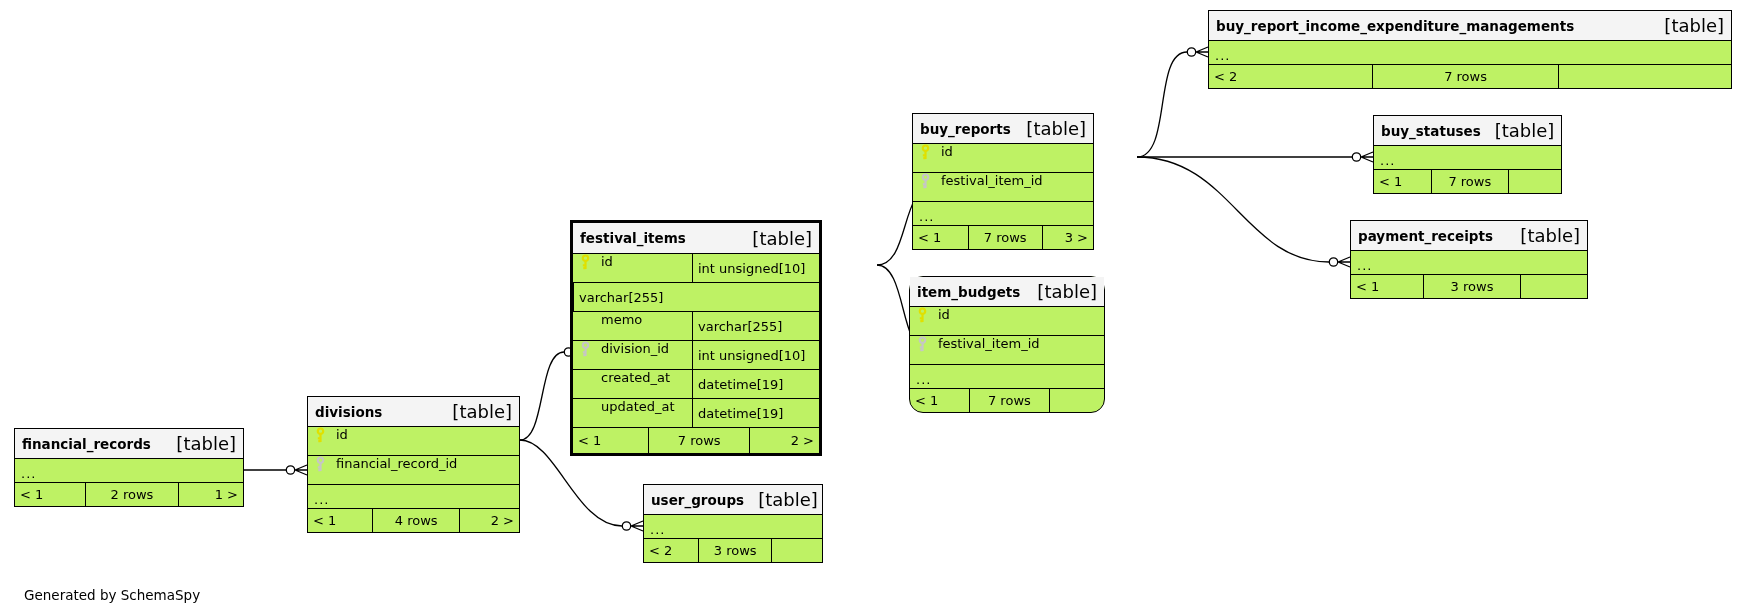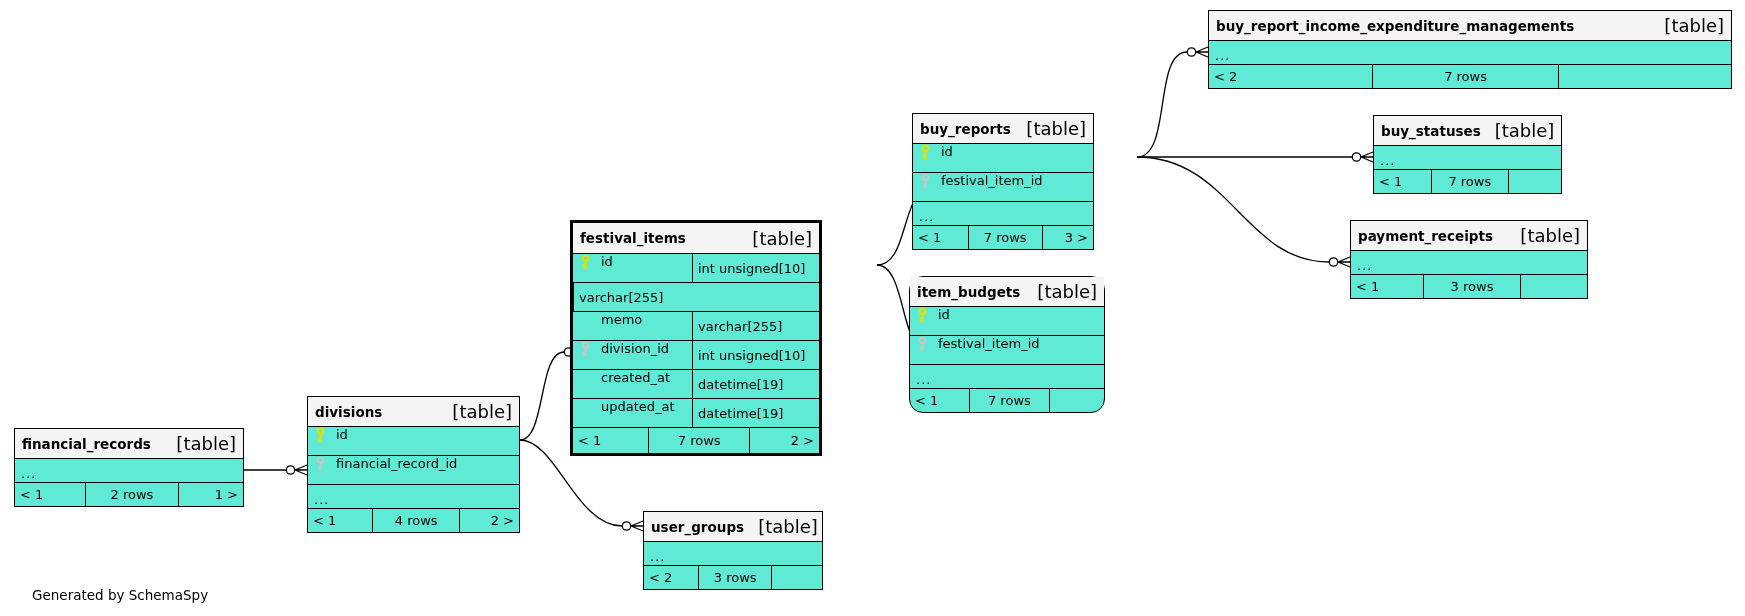--- a/index.html
+++ b/index.html
@@ -5,21 +5,21 @@
   * { box-sizing: border-box; margin: 0; padding: 0; }
   html, body { background: #ffffff; }
   body {
     width: 1745px; height: 616px; position: relative; overflow: hidden;
     font-family: "DejaVu Sans", "Liberation Sans", sans-serif; color: #000;
   }
   #stage { position: absolute; left: 0; top: 0; width: 1745px; height: 616px; }
   #edges-layer { position: absolute; left: 0; top: 0; }
 
   .db-table {
-    position: absolute; background: #5eead4; border: 1.4px solid #000;
+    position: absolute; background: #bef264; border: 1.4px solid #000;
     font-size: 13px;
   }
   .db-table.emphasized { border-width: 3px; }
 
   .tbl-header {
     height: 30px; display: flex; align-items: center; justify-content: space-between;
     background: #f4f4f4; border-bottom: 1.4px solid #000; padding: 0 7px;
   }
   .emphasized .tbl-header { height: 31px; }
   .tbl-title { font-weight: bold; font-size: 13.5px; white-space: nowrap; }
@@ -40,21 +40,21 @@
   }
 
   .tbl-footer { height: 23px; display: flex; font-size: 13px; }
   .emphasized .tbl-footer { height: 25px; }
   .foot-cell { display: flex; align-items: center; border-right: 1px solid #000; overflow: hidden; }
   .foot-cell:last-child { border-right: none; }
   .foot-left { justify-content: flex-start; padding-left: 5px; }
   .foot-center { justify-content: center; }
   .foot-right { justify-content: flex-end; padding-right: 5px; }
 
-  #note { position: absolute; left: 32px; top: 587px; font-size: 13.5px; }
+  #note { position: absolute; left: 24px; top: 587px; font-size: 13.5px; }
 </style>
 </head>
 <body>
 
 <div id="stage">
   <svg id="edges-layer" width="1745" height="616">
       <g fill="none" stroke="#000000" stroke-width="1.3">
         <path d="M244,470 L286,470"></path>
         <circle cx="290.5" cy="470" r="4.2" fill="#fff"></circle>
         <path d="M295,470 L307,465 M295,470 L307,475 M295,470 L307,470"></path>
@@ -194,21 +194,21 @@
           <span class="field-name">updated_at</span>
         </div>
         <div class="field-type">datetime[19]</div>
       </div>
       <div class="tbl-footer">
         <div class="foot-cell foot-left" style="width: 31%;">&lt; 1</div>
         <div class="foot-cell foot-center" style="width: 41%;">7 rows</div>
         <div class="foot-cell foot-right" style="width: 28%;">2 &gt;</div>
       </div>
     </div>
-    <div class="db-table" style="left: 643px; top: 511px; width: 180px;">
+    <div class="db-table" style="left: 643px; top: 484px; width: 180px;">
       <div class="tbl-header">
         <span class="tbl-title">user_groups</span>
         <span class="tbl-tag">[table]</span>
       </div>
       <div class="ellipsis-row">...</div>
       <div class="tbl-footer">
         <div class="foot-cell foot-left" style="width: 31%;">&lt; 2</div>
         <div class="foot-cell foot-center" style="width: 41%;">3 rows</div>
         <div class="foot-cell foot-right" style="width: 28%;"></div>
       </div>

